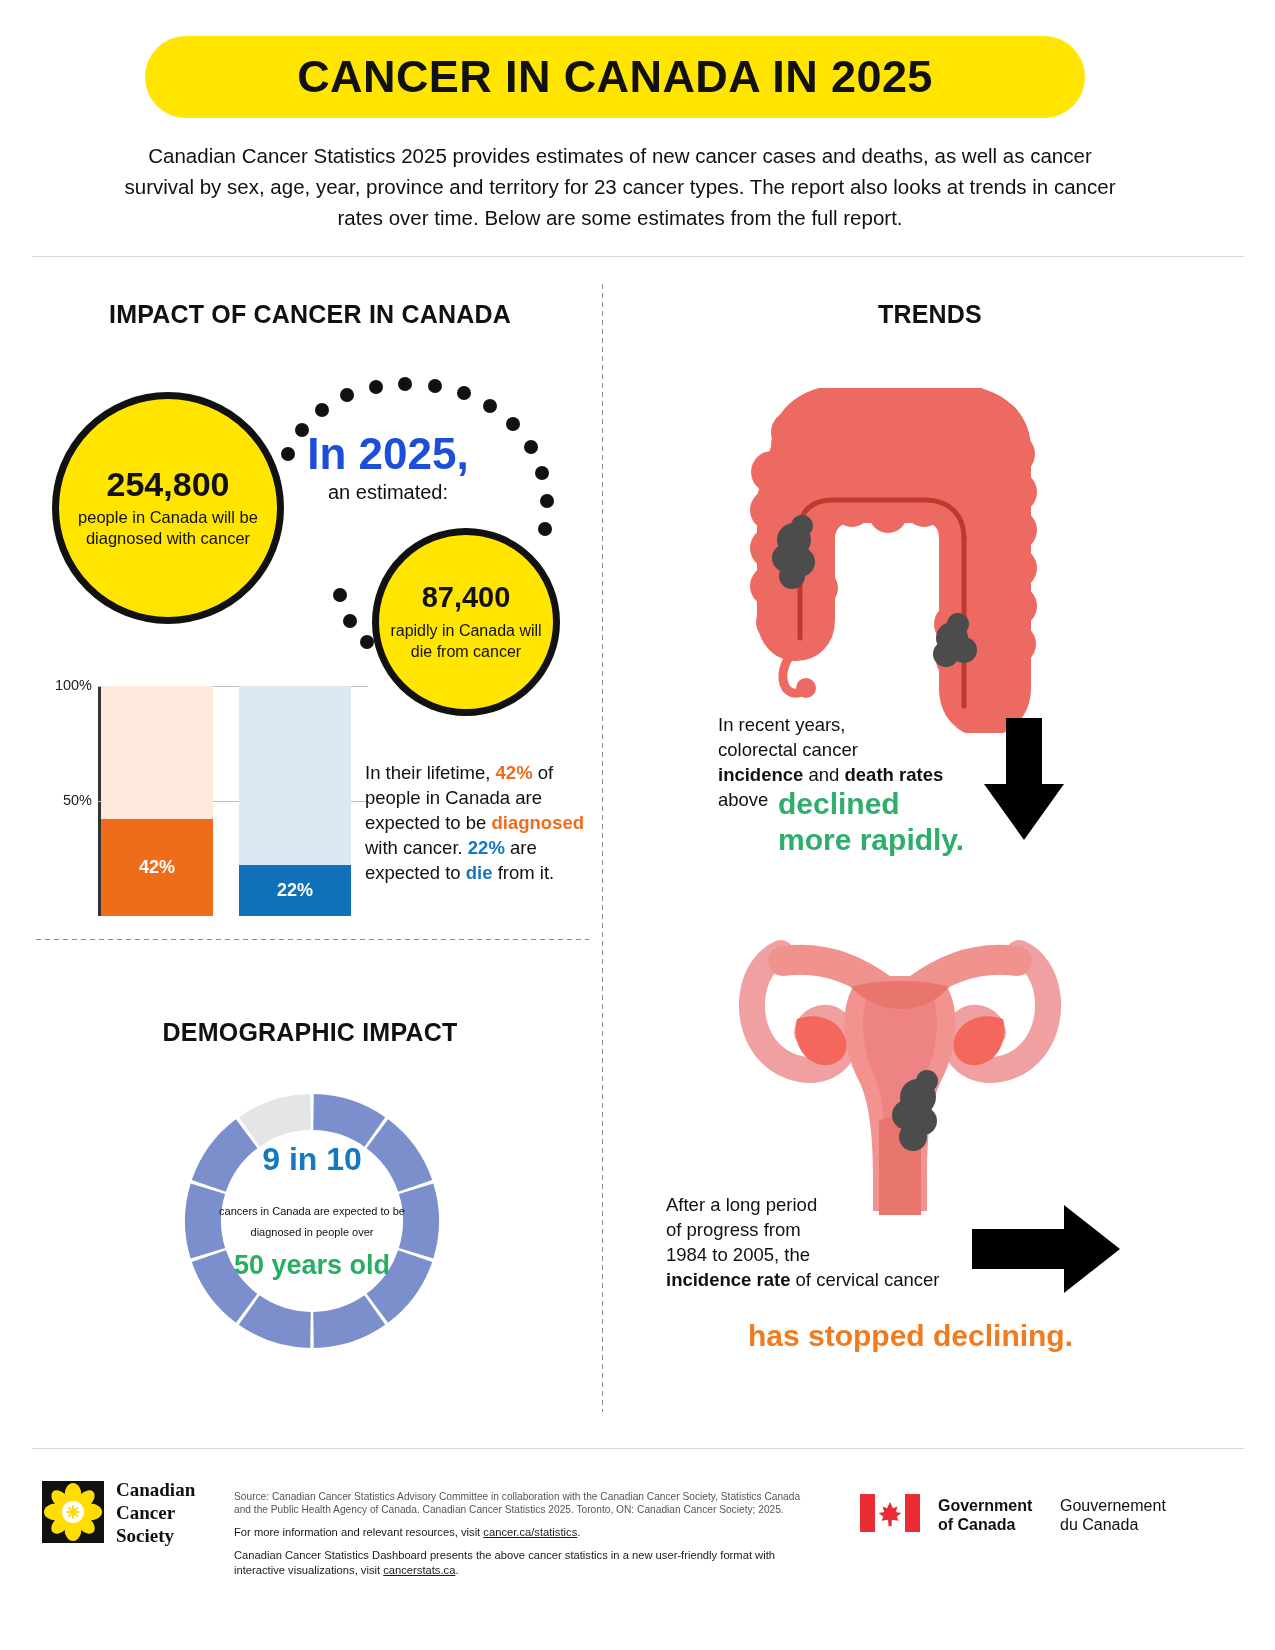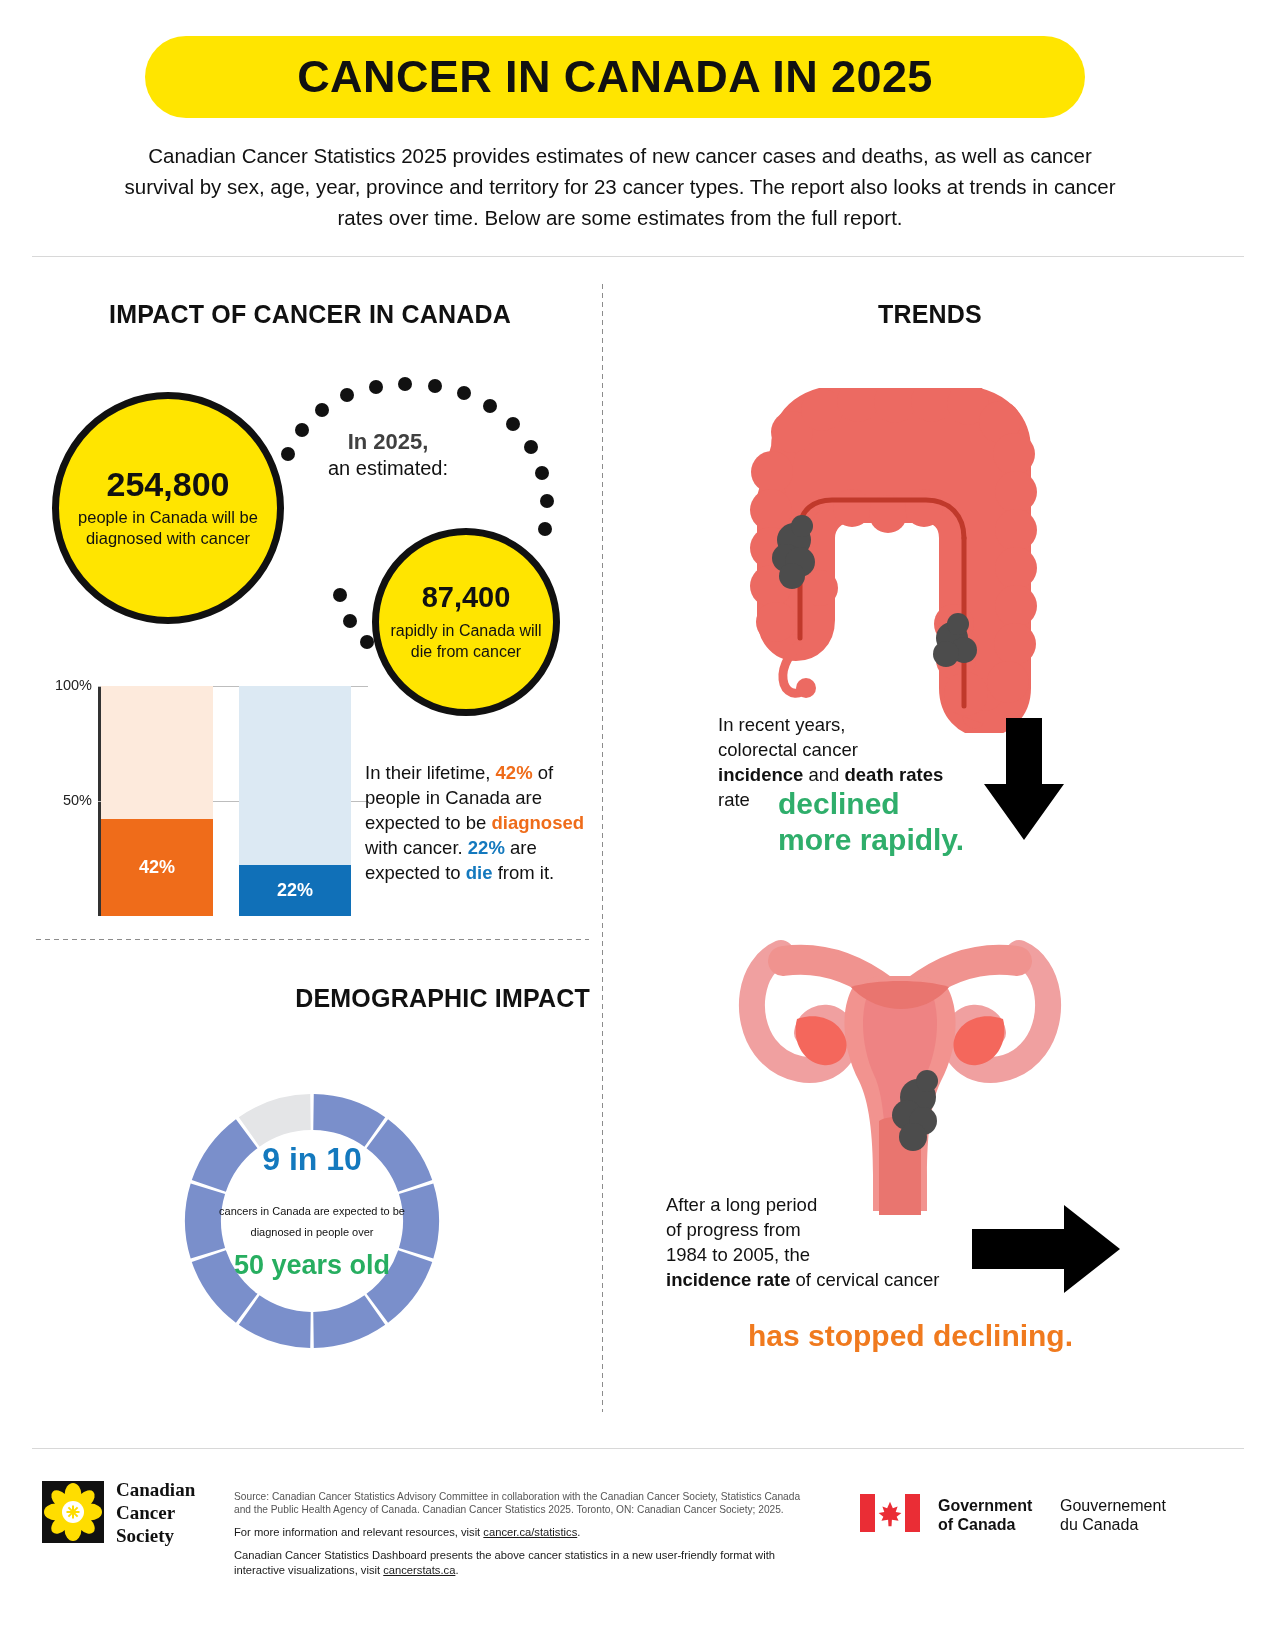--- a/index.html
+++ b/index.html
@@ -44,42 +44,42 @@
     background-image: radial-gradient(#8c8c8c 40%, transparent 42%);
     background-size: 9px 3px; background-repeat: repeat-x;
   }
 
   
   .sec-head {
     position: absolute; font-size: 25px; font-weight: 800; letter-spacing: .2px;
     color: #111; text-align: center;
   }
   #h-impact { left: 30px; top: 300px; width: 560px; }
-  #h-demo   { left: 30px; top: 984px; width: 560px; text-align: right; }
+  #h-demo   { left: 30px; top: 1018px; width: 560px; }
   #h-trends { left: 620px; top: 300px; width: 620px; }
 
   
   .bubble {
     position: absolute; border-radius: 50%;
     background: #FFE500; border: 7px solid #111;
     display: flex; flex-direction: column;
     align-items: center; justify-content: center; text-align: center;
   }
   #bubble-big { left: 52px; top: 392px; width: 232px; height: 232px; }
   #bubble-small { left: 372px; top: 528px; width: 188px; height: 188px; }
   .bub-num { font-weight: 800; color: #111; line-height: 1; }
   #bubble-big .bub-num { font-size: 34px; margin-bottom: 6px; }
   #bubble-small .bub-num { font-size: 29px; margin-bottom: 8px; }
   .bub-txt { font-size: 16.5px; line-height: 21px; color: #111; padding: 0 10px; }
   #bubble-small .bub-txt { font-size: 16px; line-height: 21px; }
 
   .in-2025 {
     position: absolute; left: 288px; top: 430px; width: 200px; text-align: center;
   }
-  .in-2025 .big { font-size: 22px; font-weight: 800; color: #404040; line-height: 1.1; }
+  .in-2025 .big { font-size: 44px; font-weight: 800; color: #1d4ed8; line-height: 1.1; }
   .in-2025 .sml { font-size: 20px; color: #111; margin-top: 3px; }
   .arc-dots { position: absolute; left: 250px; top: 370px; width: 310px; height: 290px; }
 
   
   .chart { position: absolute; left: 40px; top: 680px; width: 330px; height: 240px; }
   .chart .axis-y { position: absolute; left: 58px; top: 6px; width: 3px; height: 230px; background: #333; }
   .chart .tick-lbl { position: absolute; font-size: 14.5px; color: #222; right: 278px; width: 60px; text-align: right; }
   .chart .grid { position: absolute; left: 58px; height: 1px; background: #bdbdbd; }
   .chart .bargroup { position: absolute; left: 61px; top: 6px; width: 260px; height: 230px; }
   .bar-col { position: absolute; bottom: 0; width: 112px; height: 100%; }
@@ -309,21 +309,21 @@
         <circle cx="224" cy="262" r="13"></circle>
       <circle cx="206" cy="266" r="13"></circle>
         <circle cx="218" cy="236" r="11"></circle>
     </g>
   </svg>
 
   <div class="trend-txt1">
     <span>In recent years,</span><br>
     <span>colorectal cancer</span><br>
     <b>incidence</b><span> and </span><b>death rates</b><br>
-    <span>rate</span>
+    <span>above</span>
   </div>
   <div class="green-big">
     <div>declined</div>
     <div>more rapidly.</div>
   </div>
 
   <svg class="arrow-down" width="80" height="122" viewBox="0 0 80 122">
     <polygon points="22,0 58,0 58,66 80,66 40,122 0,66 22,66" fill="#000"></polygon>
   </svg>
 

